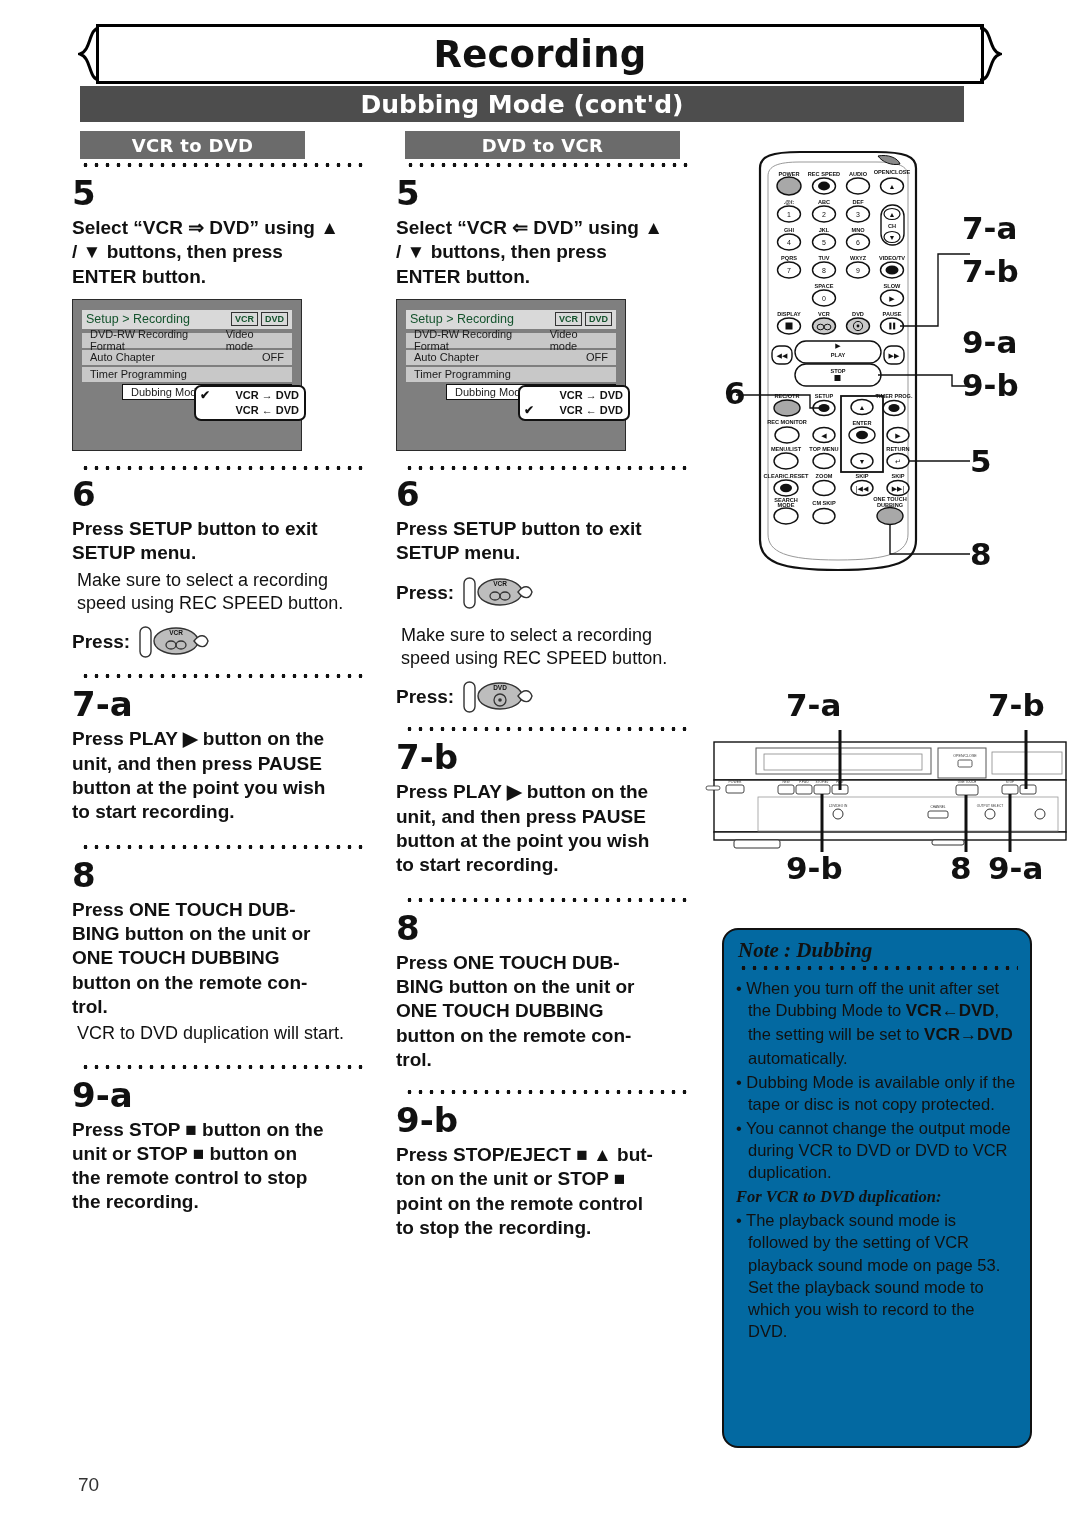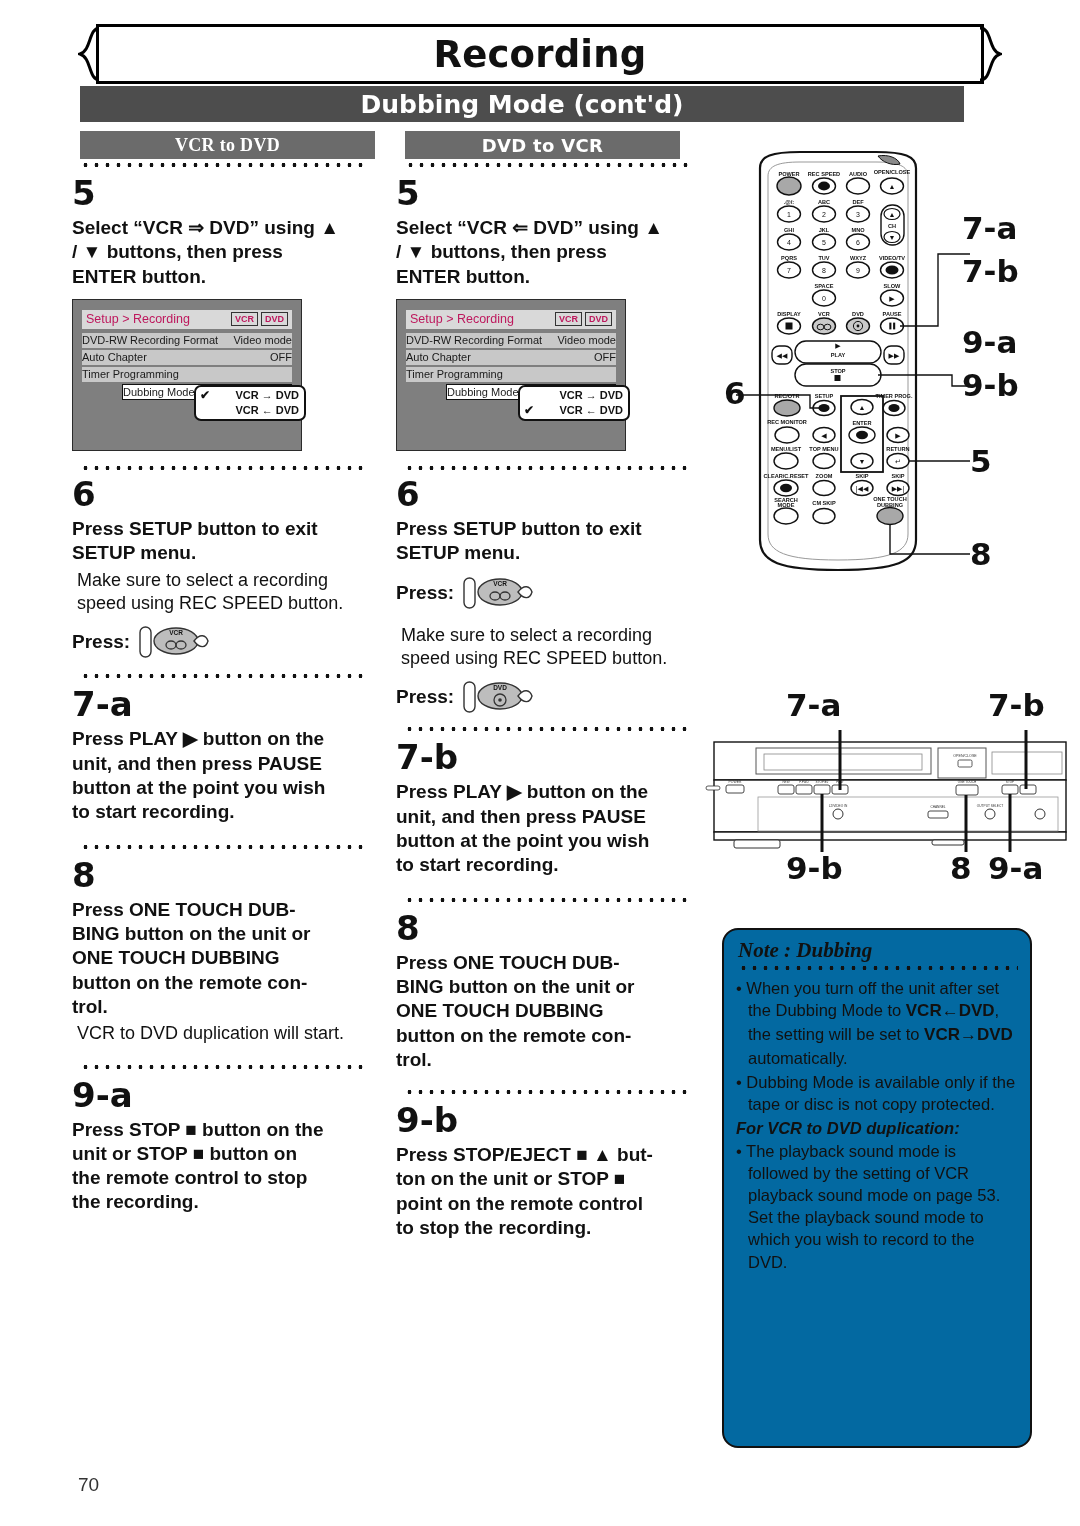--- a/index.html
+++ b/index.html
@@ -35,21 +35,21 @@
   }
 
   
   .tagbar{
     position:absolute; height:28px;
     background:#6b6b6b; color:#fff;
     display:flex; align-items:center; justify-content:center;
     font-size:18px; font-weight:bold; letter-spacing:.3px;
     font-family:"DejaVu Sans", sans-serif;
   }
-  #tag-vcr-dvd{ left:80px; top:131px; width:295px;font-family:Liberation Serif, serif; }
+  #tag-vcr-dvd{ left:80px; top:131px; width:225px; }
   #tag-dvd-vcr{ left:405px; top:131px; width:275px; }
 
   
   .dots{
     position:absolute; height:6px;
     background-image: radial-gradient(circle, #111 1.9px, rgba(0,0,0,0) 2.1px);
     background-size:11px 6px; background-repeat:repeat-x;
   }
 
   
@@ -76,31 +76,31 @@
   
   .btn-graphic{ width:74px; height:42px; }
 
   
   .osd{
     width:230px; height:152px; background:#7f7f7f;
     border:1px solid #2b2b2b; padding:10px 9px; margin:10px 0 4px 0;
   }
   .osd-title{
     background:#d9d9d9; height:19px; display:flex; align-items:center;
-    padding:0 4px; font-size:12.5px; color:#be185d; justify-content:space-between;
+    padding:0 4px; font-size:12.5px; color:#14532d; justify-content:space-between;
     font-family:"Liberation Sans", sans-serif; margin-bottom:4px;
   }
   .osd-badges{ display:flex; gap:3px; }
   .osd-badge{
     border:1px solid #333; background:#d9d9d9; font-size:9px;
     padding:0 3px; line-height:12px; font-weight:bold;
   }
   .osd-row{
     background:#c8c8c8; height:15px; display:flex; align-items:center;
-    justify-content:space-between; padding:0 0; margin-bottom:2px;
+    justify-content:space-between; padding:0 8px; margin-bottom:2px;
     font-size:11px; color:#1a1a1a;
   }
   .osd-row.sel{ background:#ffffff; border:1px solid #111; height:16px;margin-left:40px; }
   .osd-pop{
     position:relative; margin-top:-17px; margin-left:112px;
     width:112px; border:2px solid #111; border-radius:7px; background:#fff;
     padding:1px 2px;
   }
   .osd-pop-item{
     font-size:11px; font-weight:bold; line-height:15px;
@@ -131,21 +131,21 @@
   .note-dots{
     height:6px; margin:0 0 6px 2px;
     background-image: radial-gradient(circle, #111 1.9px, rgba(0,0,0,0) 2.1px);
     background-size:11px 6px; background-repeat:repeat-x;
   }
   .note-li{
     font-size:16.5px; line-height:1.34; margin:0 0 2px 0;
     padding-left:12px; text-indent:-12px;
   }
   .note-sub{
-    font-size:16.5px; font-weight:bold; font-style:italic; margin:4px 0 2px 0;
+    font-size:16.5px; font-weight:bold; font-style:italic; margin:4px 0 2px 0;font-family:Liberation Serif, serif;
   }
   .mono-arrow{ font-weight:bold; font-size:17px; white-space:nowrap; }
 
   #pagenum{
     position:absolute; left:78px; top:1474px;
     font-size:19px; color:#333;
   }
 </style>
 </head>
 <body>
@@ -619,18 +619,19 @@
 
 <div id="notebox">
   <div class="note-head">Note : Dubbing</div>
   <div class="note-dots"></div>
 
   <div class="note-li">
     <span>• When you turn off the unit after set the Dubbing Mode to </span><span class="mono-arrow">VCR←DVD</span><span>, the setting will be set to </span><span class="mono-arrow">VCR→DVD</span><span> automatically.</span>
   </div>
 
   <div class="note-li">• Dubbing Mode is available only if the tape or disc is not copy protected.</div>
+  <div class="note-li">• You cannot change the output mode during VCR to DVD or DVD to VCR duplication.</div>
 
   <div class="note-sub">For VCR to DVD duplication:</div>
   <div class="note-li">• The playback sound mode is followed by the setting of VCR playback sound mode on page 53. Set the playback sound mode to which you wish to record to the DVD.</div>
 </div>
 
 <div id="pagenum">70</div>
 
 </body></html>

